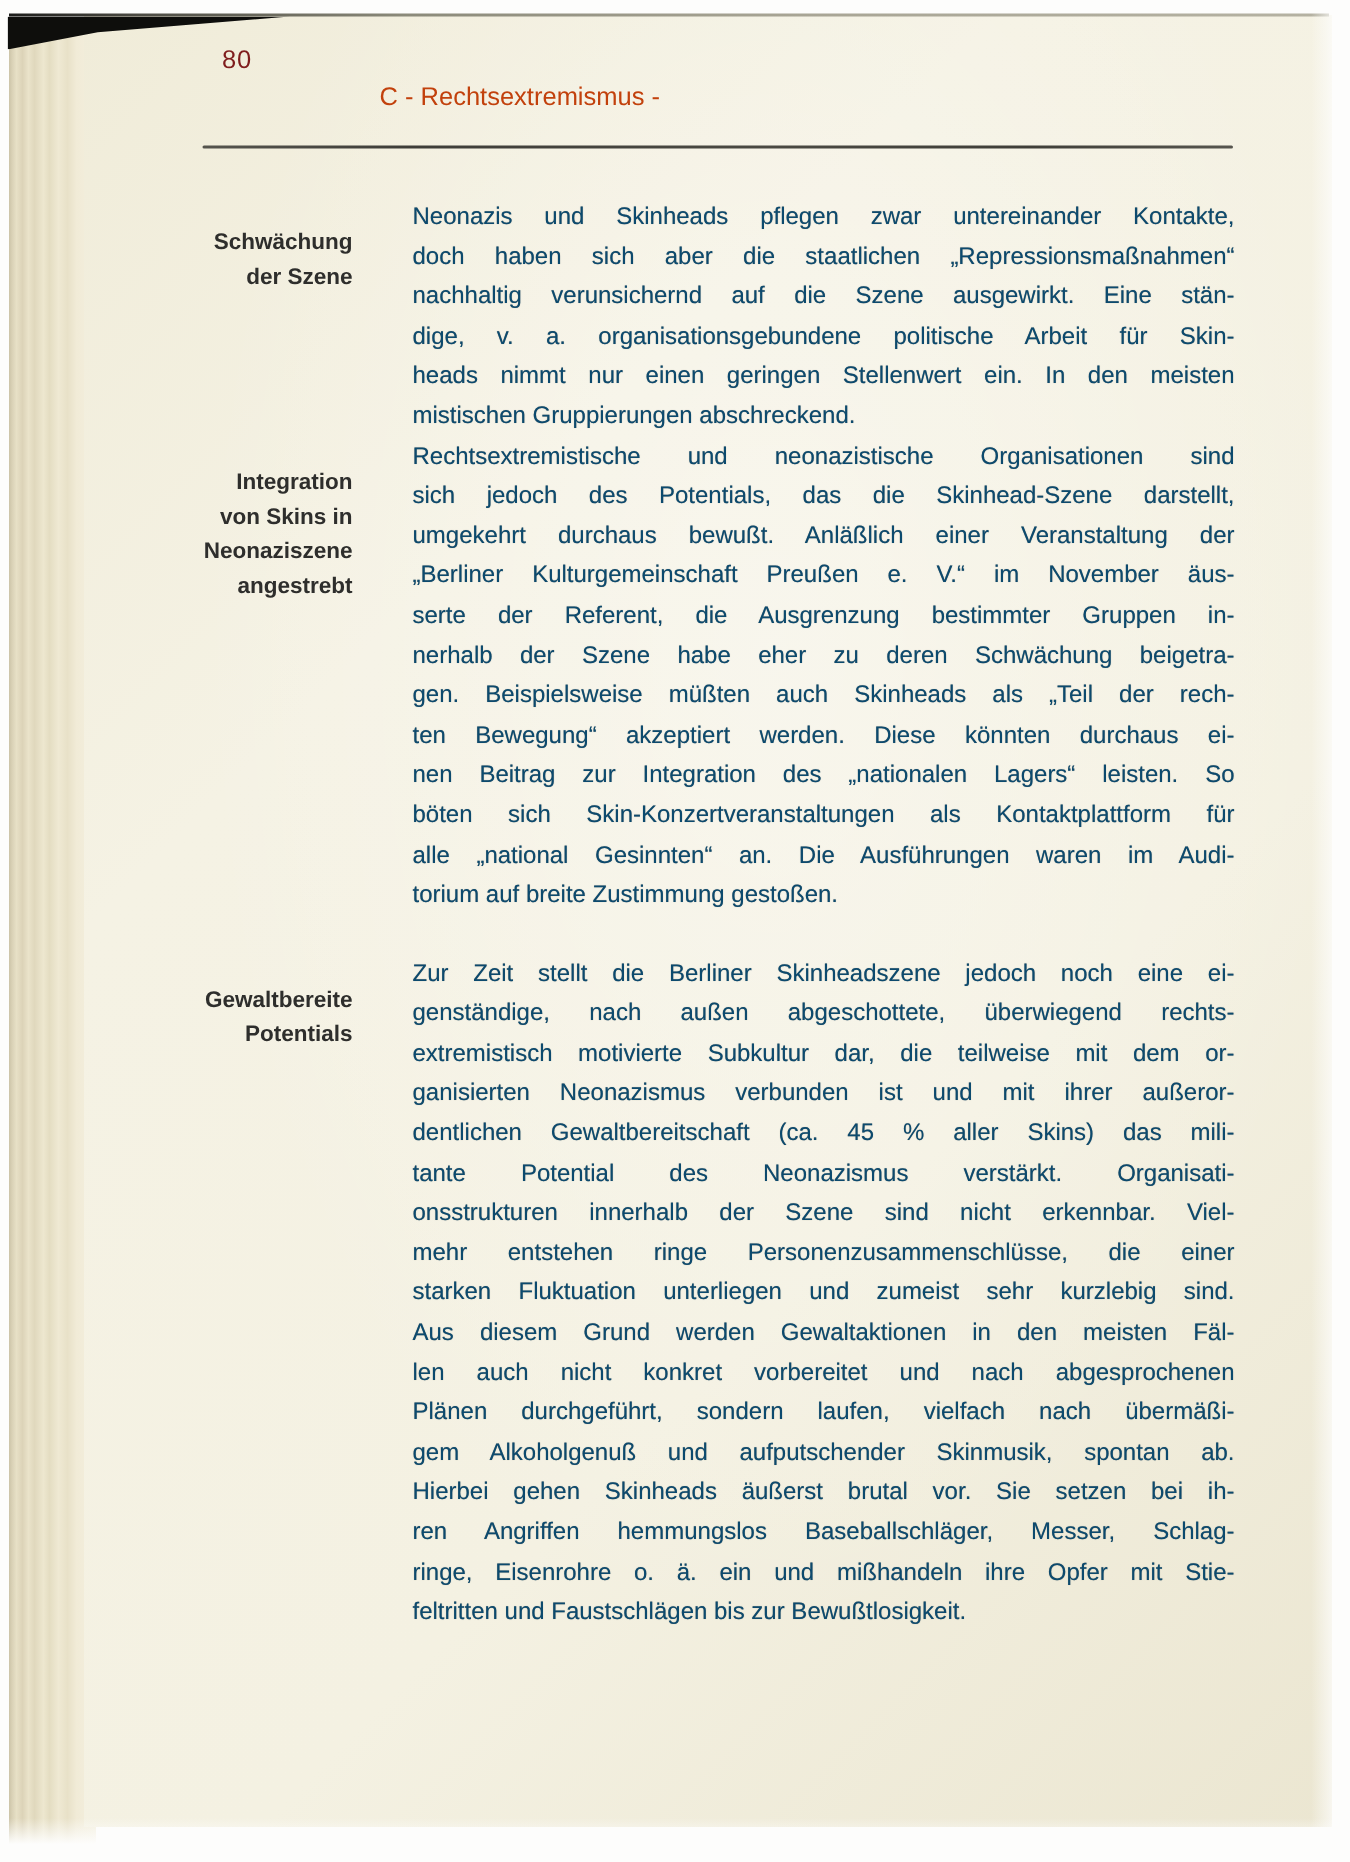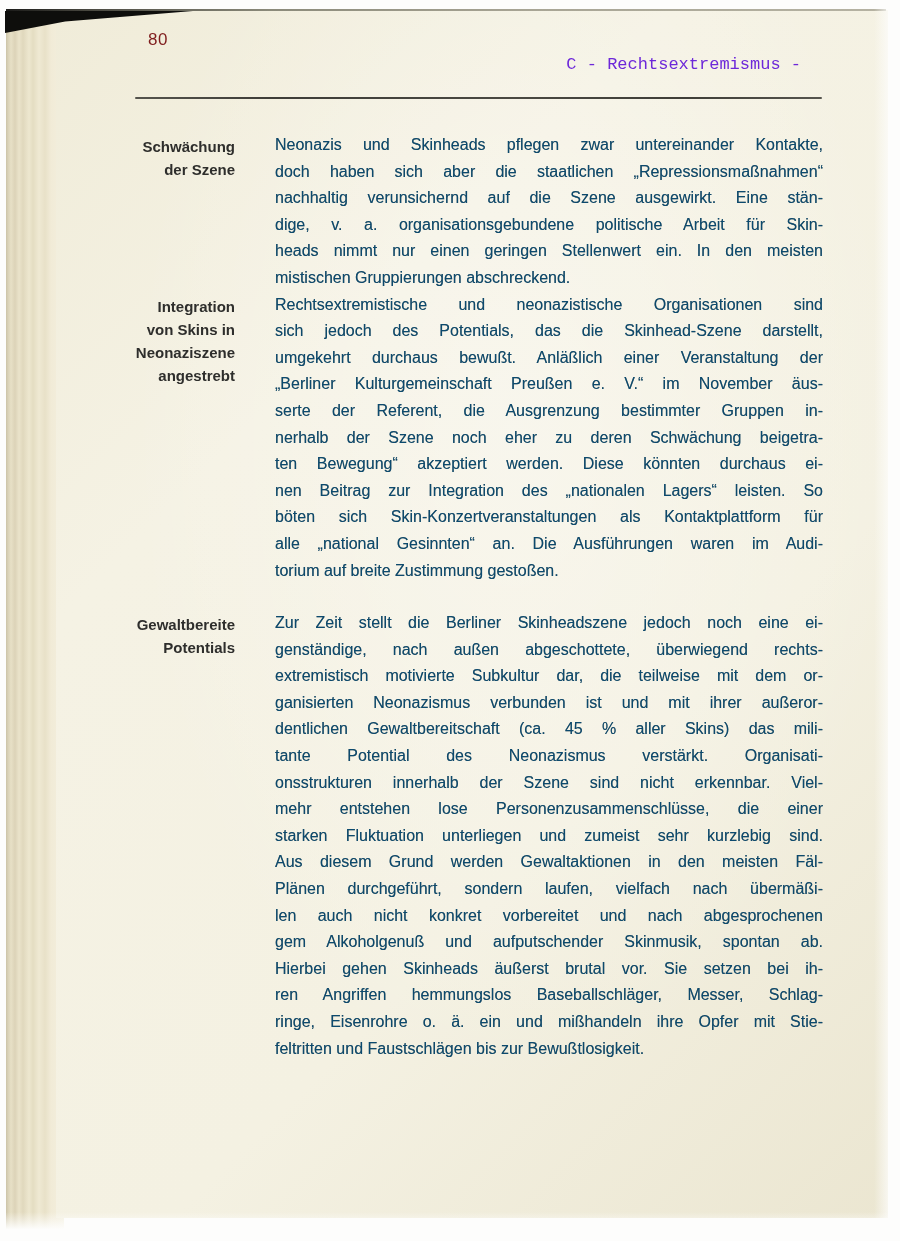--- a/index.html
+++ b/index.html
@@ -46,33 +46,33 @@
   }
 
   
   .content { position:absolute; inset:0; color:#31312f; }
   .page-number {
     position:absolute; left:148px; top:30px;
     font-size:17px; letter-spacing:0.5px; color:#7f1d1d;
   }
   .running-header {
     position:absolute; left:253px; top:55px; width:548px;
-    text-align:right; font-size:17px; color:#6d28d9;font-family:Liberation Mono, monospace;
+    text-align:left; font-size:17px; color:#c2410c;
   }
   .header-rule {
     position:absolute; left:135px; top:97px; width:687px; height:2px;
     background:linear-gradient(to right, #55544d, #3e3d38 20%, #4a4942 55%, #3f3e38 80%, #56554e);
     border-radius:1px;
   }
 
   .paragraphs { position:absolute; left:100px; top:132px; width:723px; }
   .para { position:relative; }
   .para + .para.gap-before { margin-top:26px; }
   .margin-label {
-    position:absolute; left:0; top:3px; width:135px;
+    position:absolute; left:0; top:18px; width:135px;
     text-align:right; font-weight:bold;
     font-size:15px; line-height:23px; color:#2e2e2c;
   }
   .body-text {
     margin-left:175px; width:548px;
     font-size:16px; line-height:26.6px; color:#0c4a6e;
     text-shadow:0 0 0.5px rgba(60,60,55,0.55);
   }
   .body-line { text-align:justify; text-align-last:justify; white-space:normal; }
   .body-line.last { text-align:justify; text-align-last:left; }
@@ -111,46 +111,47 @@
             <div>von Skins in</div>
             <div>Neonaziszene</div>
             <div>angestrebt</div>
           </div>
           <div class="body-text">
             <div class="body-line">Rechtsextremistische und neonazistische Organisationen sind</div>
             <div class="body-line">sich jedoch des Potentials, das die Skinhead-Szene darstellt,</div>
             <div class="body-line">umgekehrt durchaus bewußt. Anläßlich einer Veranstaltung der</div>
             <div class="body-line">„Berliner Kulturgemeinschaft Preußen e. V.“ im November äus-</div>
             <div class="body-line">serte der Referent, die Ausgrenzung bestimmter Gruppen in-</div>
-            <div class="body-line">nerhalb der Szene noch eher zu deren Schwächung beigetra-</div>
+            <div class="body-line">nerhalb der Szene habe eher zu deren Schwächung beigetra-</div>
+            <div class="body-line">gen. Beispielsweise müßten auch Skinheads als „Teil der rech-</div>
             <div class="body-line">ten Bewegung“ akzeptiert werden. Diese könnten durchaus ei-</div>
             <div class="body-line">nen Beitrag zur Integration des „nationalen Lagers“ leisten. So</div>
             <div class="body-line">böten sich Skin-Konzertveranstaltungen als Kontaktplattform für</div>
             <div class="body-line">alle „national Gesinnten“ an. Die Ausführungen waren im Audi-</div>
             <div class="body-line last">torium auf breite Zustimmung gestoßen.</div>
           </div>
         </div>
         <div class="para gap-before">
           <div class="margin-label">
             <div>Gewaltbereite</div>
             <div>Potentials</div>
           </div>
           <div class="body-text">
             <div class="body-line">Zur Zeit stellt die Berliner Skinheadszene jedoch noch eine ei-</div>
             <div class="body-line">genständige, nach außen abgeschottete, überwiegend rechts-</div>
             <div class="body-line">extremistisch motivierte Subkultur dar, die teilweise mit dem or-</div>
             <div class="body-line">ganisierten Neonazismus verbunden ist und mit ihrer außeror-</div>
             <div class="body-line">dentlichen Gewaltbereitschaft (ca. 45 % aller Skins) das mili-</div>
             <div class="body-line">tante Potential des Neonazismus verstärkt. Organisati-</div>
             <div class="body-line">onsstrukturen innerhalb der Szene sind nicht erkennbar. Viel-</div>
-            <div class="body-line">mehr entstehen lose Personenzusammenschlüsse, die einer</div>
+            <div class="body-line">mehr entstehen ringe Personenzusammenschlüsse, die einer</div>
             <div class="body-line">starken Fluktuation unterliegen und zumeist sehr kurzlebig sind.</div>
             <div class="body-line">Aus diesem Grund werden Gewaltaktionen in den meisten Fäl-</div>
+            <div class="body-line">len auch nicht konkret vorbereitet und nach abgesprochenen</div>
             <div class="body-line">Plänen durchgeführt, sondern laufen, vielfach nach übermäßi-</div>
-            <div class="body-line">len auch nicht konkret vorbereitet und nach abgesprochenen</div>
             <div class="body-line">gem Alkoholgenuß und aufputschender Skinmusik, spontan ab.</div>
             <div class="body-line">Hierbei gehen Skinheads äußerst brutal vor. Sie setzen bei ih-</div>
             <div class="body-line">ren Angriffen hemmungslos Baseballschläger, Messer, Schlag-</div>
             <div class="body-line">ringe, Eisenrohre o. ä. ein und mißhandeln ihre Opfer mit Stie-</div>
             <div class="body-line last">feltritten und Faustschlägen bis zur Bewußtlosigkeit.</div>
           </div>
         </div>
       </div>
   </div>
 

